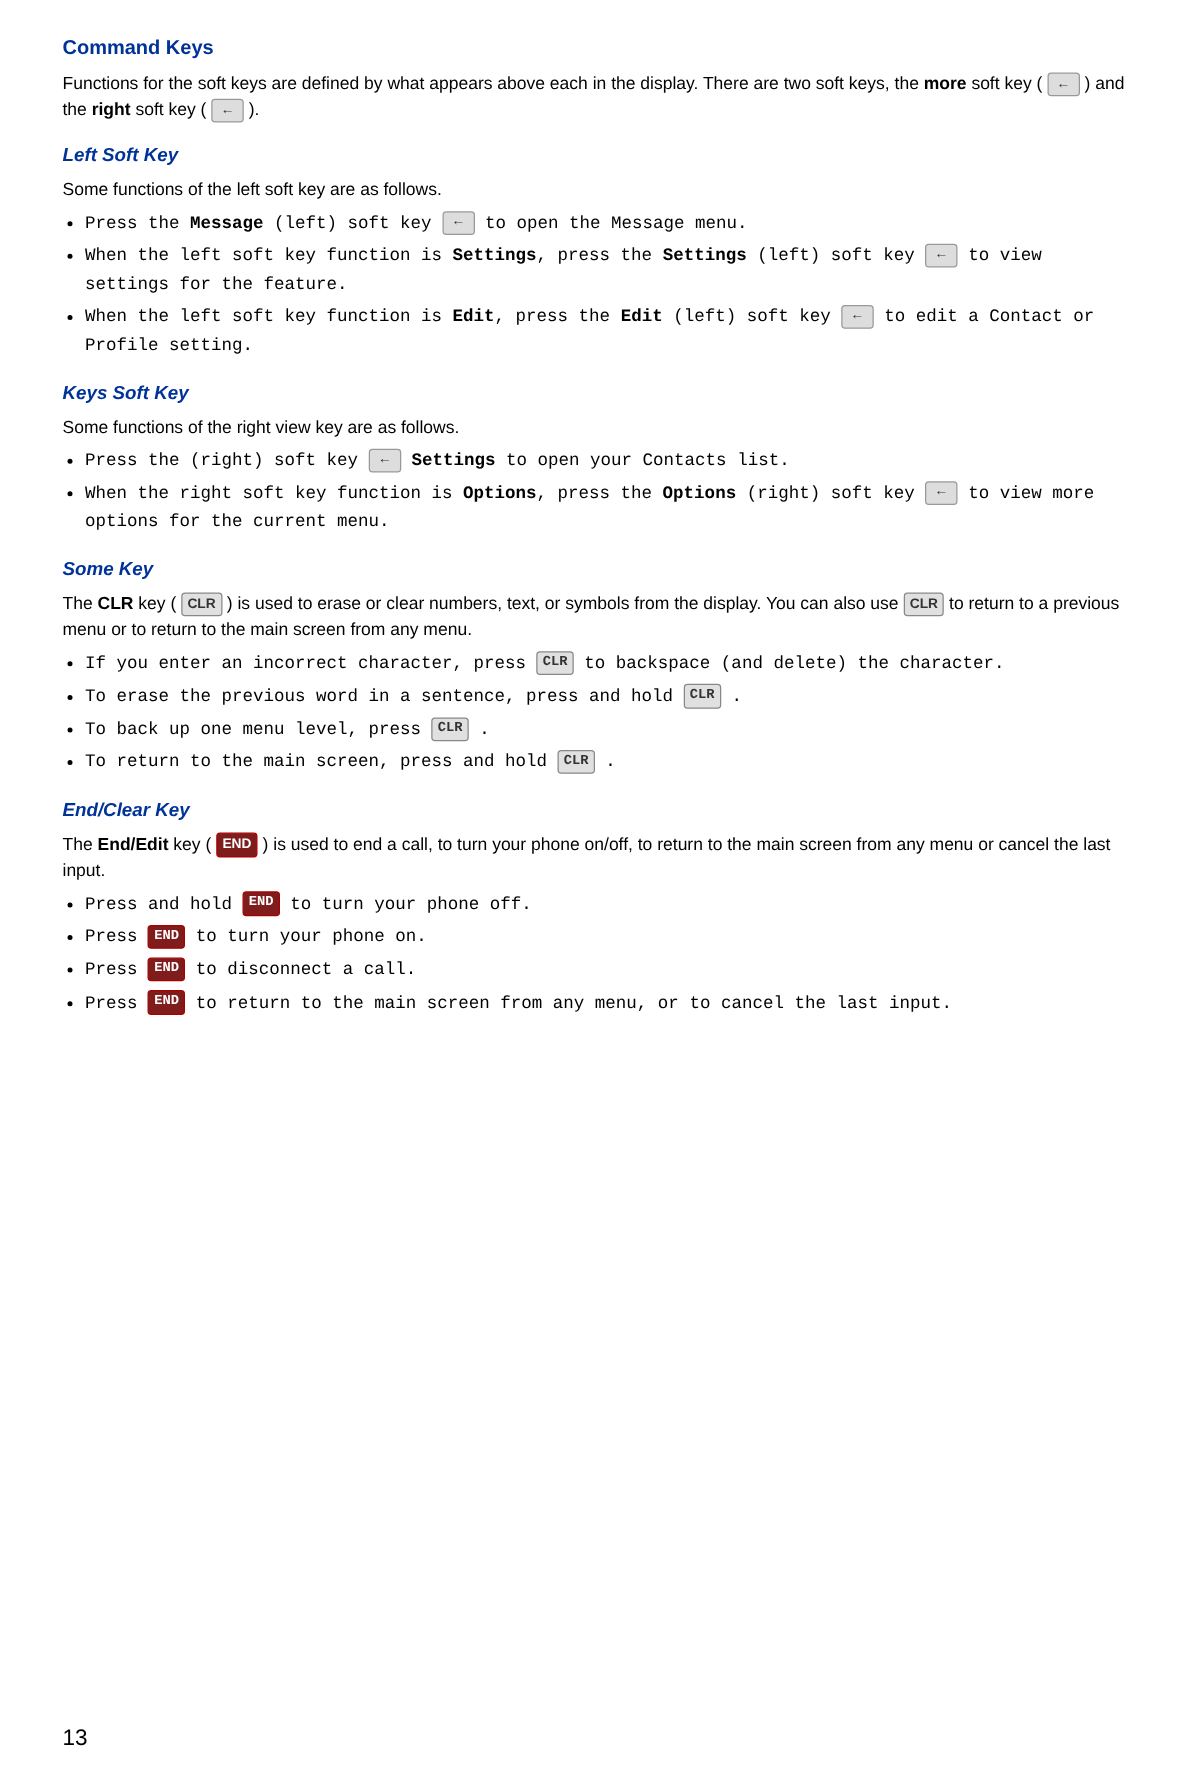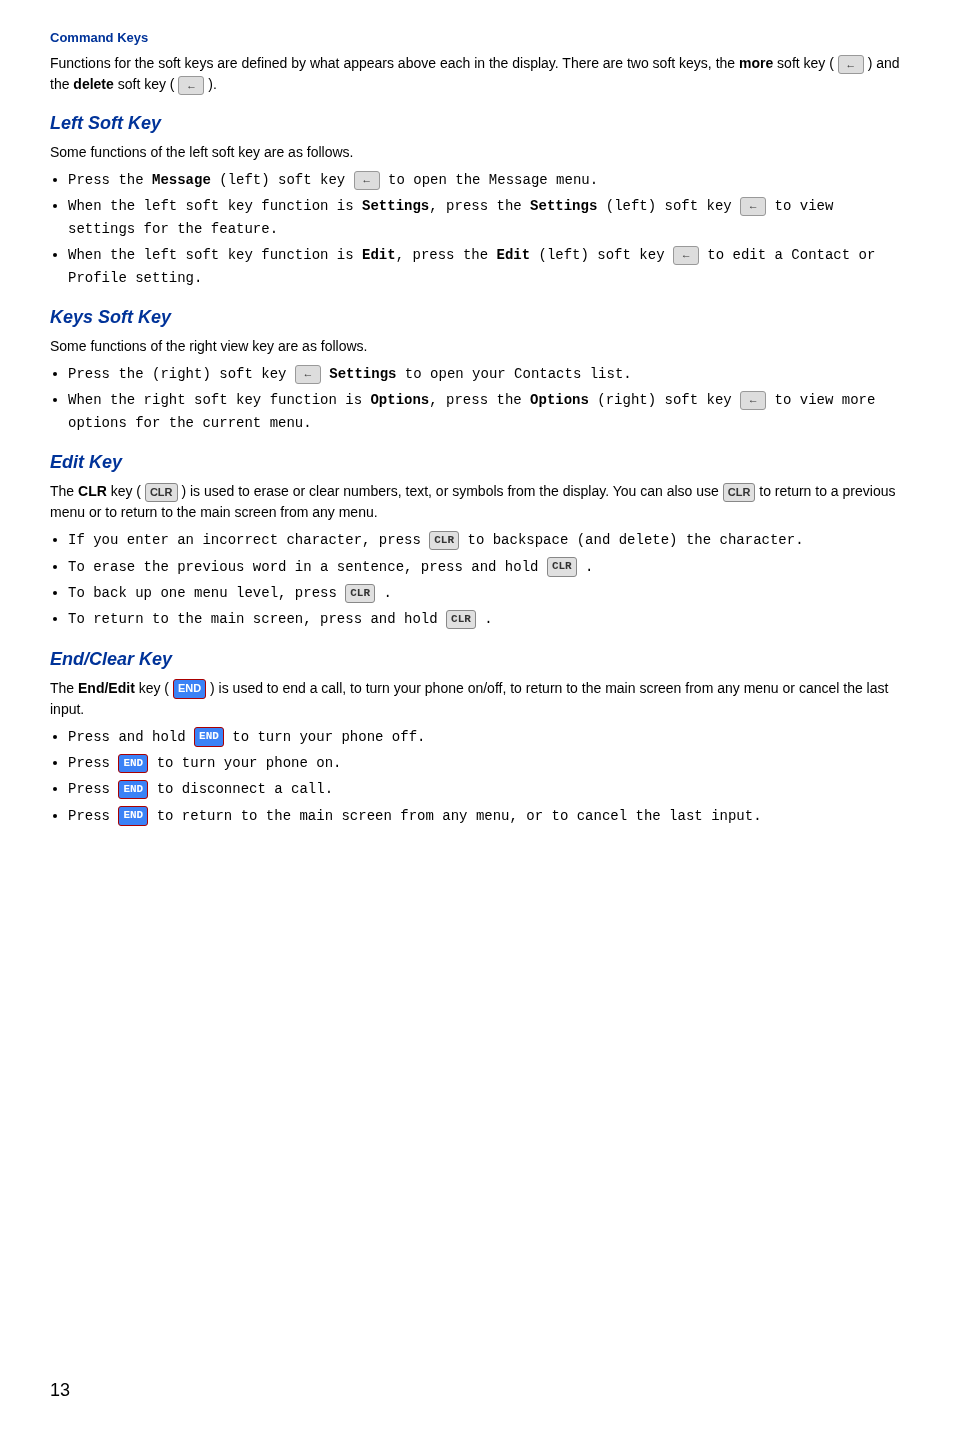--- a/index.html
+++ b/index.html
@@ -6,28 +6,28 @@
     body {
       background: #fff;
       font-family: Arial, sans-serif;
       font-size: 14px;
       color: #000;
       width: 954px;
       min-height: 1431px;
       padding: 30px 50px 40px 50px;
     }
     h2.section-title {
-      font-size: 13px;
+      font-size: 16px;
       font-weight: bold;
       color: #003399;
       margin-bottom: 8px;
       margin-top: 0;
     }
     h3.sub-title {
-      font-size: 18px;
+      font-size: 15px;
       font-weight: bold;
       font-style: italic;
       color: #003399;
       margin-bottom: 8px;
       margin-top: 18px;
     }
     p {
       margin-bottom: 6px;
       line-height: 1.5;
     }
@@ -48,21 +48,21 @@
       padding: 1px 4px;
       font-size: 11px;
       font-weight: bold;
       color: #333;
       vertical-align: middle;
       line-height: 1.4;
       min-width: 26px;
       text-align: center;
     }
     .key-icon.end-key {
-      background: #3b82f6;
+      background: #7f1d1d;
       color: #fff;
       border-color: #a00;
     }
     .key-icon.clr-key {
       background: #e0e0e0;
       border-color: #888;
       color: #333;
     }
     .key-icon.soft-key {
       background: #ddd;
@@ -80,21 +80,21 @@
   </style>
 </head>
 <body>
 
 <h2 class="section-title">Command Keys</h2>
 
 <p>
   Functions for the soft keys are defined by what appears above each in the display.
   There are two soft keys, the <strong>more</strong> soft key (
   <span class="key-icon soft-key">←</span>
-  ) and the <strong>delete</strong> soft key (
+  ) and the <strong>right</strong> soft key (
   <span class="key-icon soft-key">←</span>
   ).
 </p>
 
 <h3 class="sub-title">Left Soft Key</h3>
 
 <p>Some functions of the left soft key are as follows.</p>
 
 <ul>
   <li>
@@ -124,21 +124,21 @@
     <span class="key-icon soft-key">←</span>
     <strong>Settings</strong> to open your Contacts list.
   </li>
   <li>
     When the right soft key function is <strong>Options</strong>, press the <strong>Options</strong> (right) soft key
     <span class="key-icon soft-key">←</span>
     to view more options for the current menu.
   </li>
 </ul>
 
-<h3 class="sub-title">Edit Key</h3>
+<h3 class="sub-title">Some Key</h3>
 
 <p>
   The <strong>CLR</strong> key (
   <span class="key-icon clr-key">CLR</span>
   ) is used to erase or clear numbers, text, or symbols from the
   display. You can also use
   <span class="key-icon clr-key">CLR</span>
   to return to a previous menu or to return to the main screen from any menu.
 </p>
 

